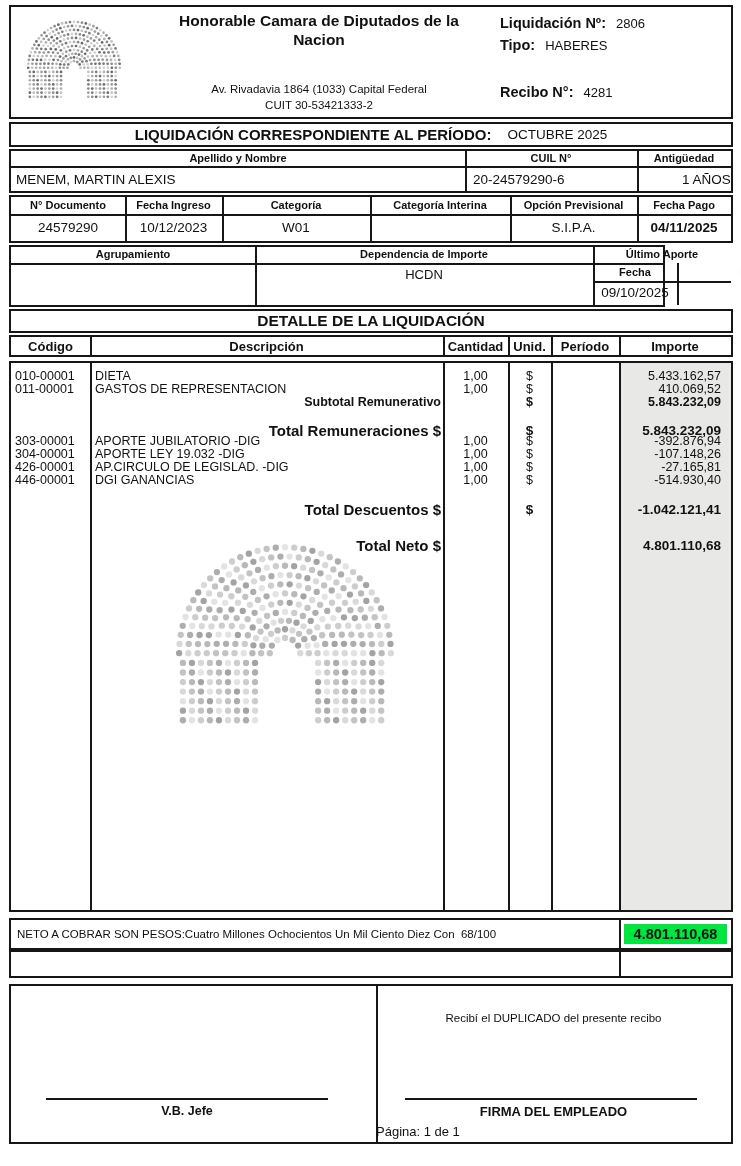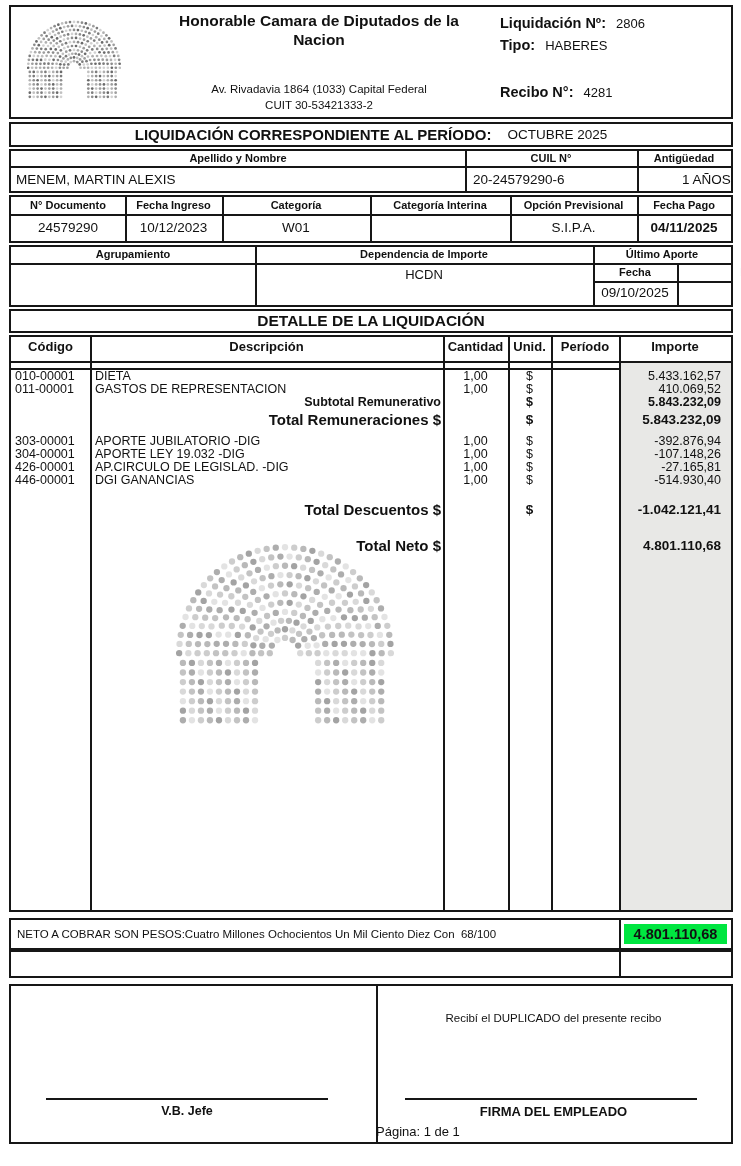--- a/index.html
+++ b/index.html
@@ -445,42 +445,42 @@
     <div class="t lblrow ctr" style="left:499px;top:2px;width:127px;">Opción Previsional</div>
     <div class="t lblrow ctr" style="left:626px;top:2px;width:94px;">Fecha Pago</div>
     <div class="t val ctr" style="left:0;top:23px;width:114px;">24579290</div>
     <div class="t val ctr" style="left:114px;top:23px;width:97px;">10/12/2023</div>
     <div class="t val ctr" style="left:211px;top:23px;width:148px;">W01</div>
     <div class="t val ctr" style="left:359px;top:23px;width:140px;"></div>
     <div class="t val ctr" style="left:499px;top:23px;width:127px;">S.I.P.A.</div>
     <div class="t val ctr b" style="left:626px;top:23px;width:94px;">04/11/2025</div>
   </div>
 
-  <div class="box" style="left:9px;top:245px;width:724px;height:62px;padding-left:40px;">
+  <div class="box" style="left:9px;top:245px;width:656px;height:62px;padding-left:40px;">
     <div class="vl" style="left:244px;"></div>
     <div class="vl" style="left:582px;"></div>
     <div class="hl" style="top:16px;left:0;right:0;"></div>
     <div class="vl" style="left:666px;top:16px;"></div>
     <div class="hl" style="top:34px;left:582px;width:138px;"></div>
     <div class="t lblrow ctr" style="left:0;top:1px;width:244px;">Agrupamiento</div>
     <div class="t lblrow ctr" style="left:244px;top:1px;width:338px;">Dependencia de Importe</div>
     <div class="t lblrow ctr" style="left:582px;top:1px;width:138px;">Último Aporte</div>
     <div class="t val" style="left:5px;top:20px;"></div>
     <div class="t ctr" style="left:244px;top:20px;width:338px;font-size:13px;">HCDN</div>
     <div class="t lblrow ctr" style="left:582px;top:19px;width:84px;">Fecha</div>
     <div class="t lblrow ctr" style="left:666px;top:19px;width:54px;margin-left:47px;">Mes</div>
     <div class="t val ctr" style="left:582px;top:38px;width:84px;">09/10/2025</div>
     <div class="t val ctr" style="left:666px;top:38px;width:54px;"></div>
   </div>
 
   <div class="box flexc" style="left:9px;top:309px;width:724px;height:24px;">
     <span class="b" style="font-size:15.5px;">DETALLE DE LA LIQUIDACIÓN</span>
   </div>
 
-  <div class="box" style="left:9px;top:335px;width:724px;height:35px;">
+  <div class="box" style="left:9px;top:335px;width:724px;height:22px;">
     <div class="vl" style="left:79px;"></div>
     <div class="vl" style="left:432px;"></div>
     <div class="vl" style="left:497px;"></div>
     <div class="vl" style="left:540px;"></div>
     <div class="vl" style="left:608px;"></div>
     <div class="t b ctr" style="left:0;top:2px;width:79px;font-size:13px;">Código</div>
     <div class="t b ctr" style="left:79px;top:2px;width:353px;font-size:13px;">Descripción</div>
     <div class="t b ctr" style="left:432px;top:2px;width:65px;font-size:13px;">Cantidad</div>
     <div class="t b ctr" style="left:497px;top:2px;width:43px;font-size:13px;">Unid.</div>
     <div class="t b ctr" style="left:540px;top:2px;width:68px;font-size:13px;">Período</div>
@@ -873,21 +873,21 @@
           <div class="dcell dc-importe" style="left: 610px; width: 106px; text-align: right; padding-right: 6px;">410.069,52</div>
         </div>
         <div class="drow subtotal" style="top: 33px;">
           <div class="dcell dc-codigo" style="left: 4px; width: 71px; text-align: left;"></div>
           <div class="dcell dc-descripcion" style="left: 84px; width: 346px; text-align: right;">Subtotal Remunerativo</div>
           <div class="dcell dc-cantidad" style="left: 432px; width: 65px; text-align: center;"></div>
           <div class="dcell dc-unid" style="left: 497px; width: 43px; text-align: center;">$</div>
           <div class="dcell dc-periodo" style="left: 540px; width: 68px; text-align: center;"></div>
           <div class="dcell dc-importe" style="left: 610px; width: 106px; text-align: right; padding-right: 6px;">5.843.232,09</div>
         </div>
-        <div class="drow total" style="top: 48px;">
+        <div class="drow total" style="top: 59px;">
           <div class="dcell dc-codigo" style="left: 4px; width: 71px; text-align: left;"></div>
           <div class="dcell dc-descripcion" style="left: 84px; width: 346px; text-align: right;">Total Remuneraciones $</div>
           <div class="dcell dc-cantidad" style="left: 432px; width: 65px; text-align: center;"></div>
           <div class="dcell dc-unid" style="left: 497px; width: 43px; text-align: center;">$</div>
           <div class="dcell dc-periodo" style="left: 540px; width: 68px; text-align: center;"></div>
           <div class="dcell dc-importe" style="left: 610px; width: 106px; text-align: right; padding-right: 6px;">5.843.232,09</div>
         </div>
         <div class="drow normal" style="top: 72px;">
           <div class="dcell dc-codigo" style="left: 4px; width: 71px; text-align: left;">303-00001</div>
           <div class="dcell dc-descripcion" style="left: 84px; width: 346px; text-align: left;">APORTE JUBILATORIO -DIG</div>

